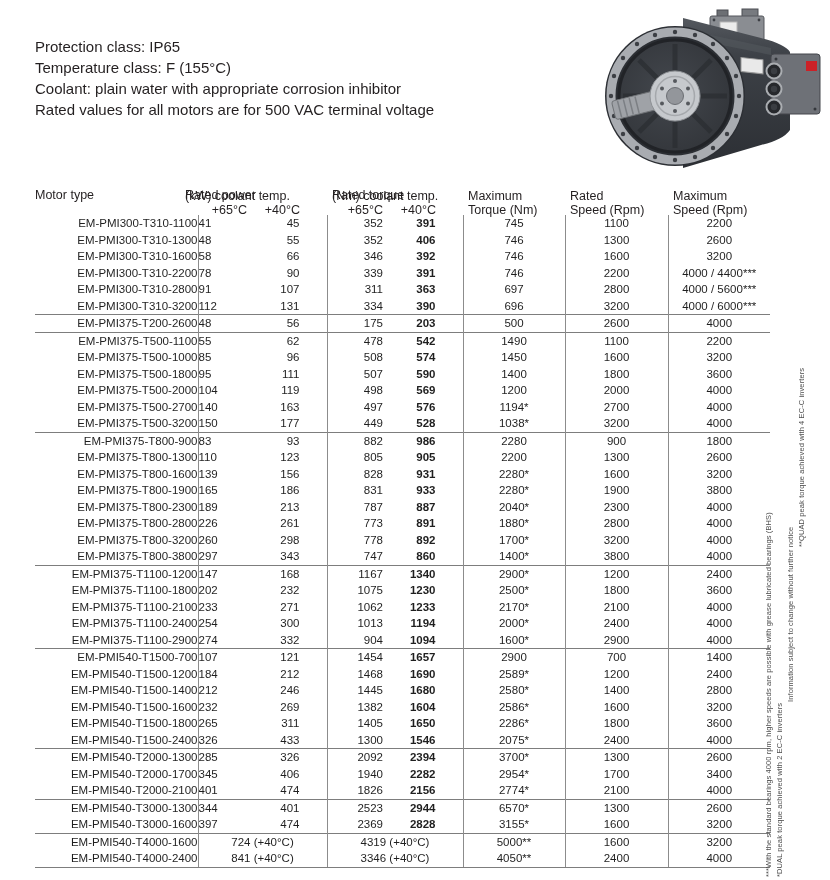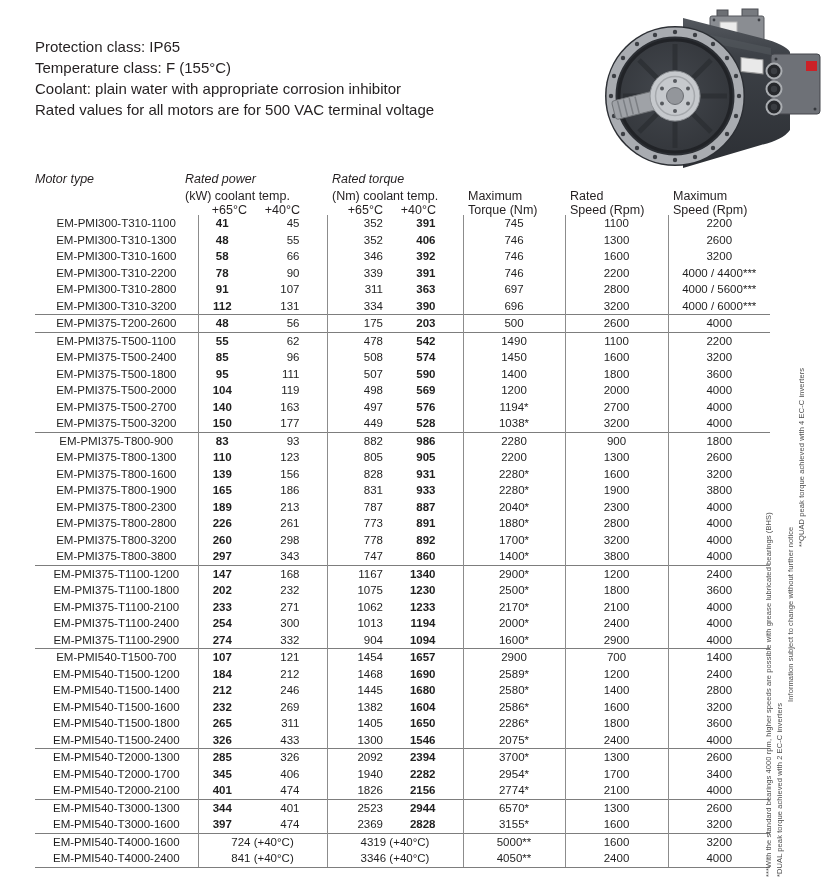--- a/index.html
+++ b/index.html
@@ -10,34 +10,34 @@
   
   .info{position:absolute;left:35px;top:36px;font-size:15px;line-height:21px;color:#231f20;}
   .info div{white-space:nowrap;}
 
   
   .motor{position:absolute;left:593px;top:8px;width:235px;height:165px;}
 
   
   .thead{position:absolute;left:0;top:0;width:830px;height:216px;font-size:12.5px;color:#231f20;}
   .thead span{position:absolute;white-space:nowrap;}
-  .h-l1{top:172px;font-style:italic;}
+  .h-l1{top:188px;}
   .h-l2{top:189px;}
   .h-l3{top:203px;}
   .ra-box{text-align:right;}
 
   
   .tablewrap{position:absolute;left:35px;top:215px;width:735px;}
   table{border-collapse:collapse;table-layout:fixed;width:735px;font-size:11.5px;color:#1f1f1f;}
   td{height:16.5px;line-height:16px;padding:0;white-space:nowrap;overflow:hidden;}
   td.vl{border-left:1px solid #8c8c8c;}
   tr.rule td{border-top:1px solid #7d7d7d;}
   tr.last td{border-bottom:1px solid #7d7d7d;}
-  td.c-name{text-align:center;}
-  td.c-p65{text-align:center;padding-right:16px;font-weight:bold;}
+  td.c-name{text-align:right;}
+  td.c-p65{text-align:left;padding-right:16px;}
   td.c-p40{text-align:right;padding-right:27px;}
   td.c-t65{text-align:right;padding-right:12px;}
   td.c-t40{text-align:right;padding-right:27px;font-weight:bold;}
   td.c-mid{text-align:center;}
   td.c-span{text-align:center;}
 
   
   .fnote{position:absolute;font-size:7.5px;color:#4d4d4d;white-space:nowrap;
          transform:rotate(-90deg);transform-origin:0 0;letter-spacing:0.1px;}
 </style>
@@ -261,21 +261,21 @@
             <td class="c-name">EM-PMI375-T500-1100</td>
             <td class="c-p65 vl">55</td>
             <td class="c-p40">62</td>
             <td class="c-t65 vl">478</td>
             <td class="c-t40">542</td>
             <td class="c-mid vl">1490</td>
             <td class="c-mid vl">1100</td>
             <td class="c-mid vl">2200</td>
           </tr>
           <tr>
-            <td class="c-name">EM-PMI375-T500-2400</td>
+            <td class="c-name">EM-PMI375-T500-1000</td>
             <td class="c-p65 vl">85</td>
             <td class="c-p40">96</td>
             <td class="c-t65 vl">508</td>
             <td class="c-t40">574</td>
             <td class="c-mid vl">1450</td>
             <td class="c-mid vl">1600</td>
             <td class="c-mid vl">3200</td>
           </tr>
           <tr>
             <td class="c-name">EM-PMI375-T500-1800</td>

